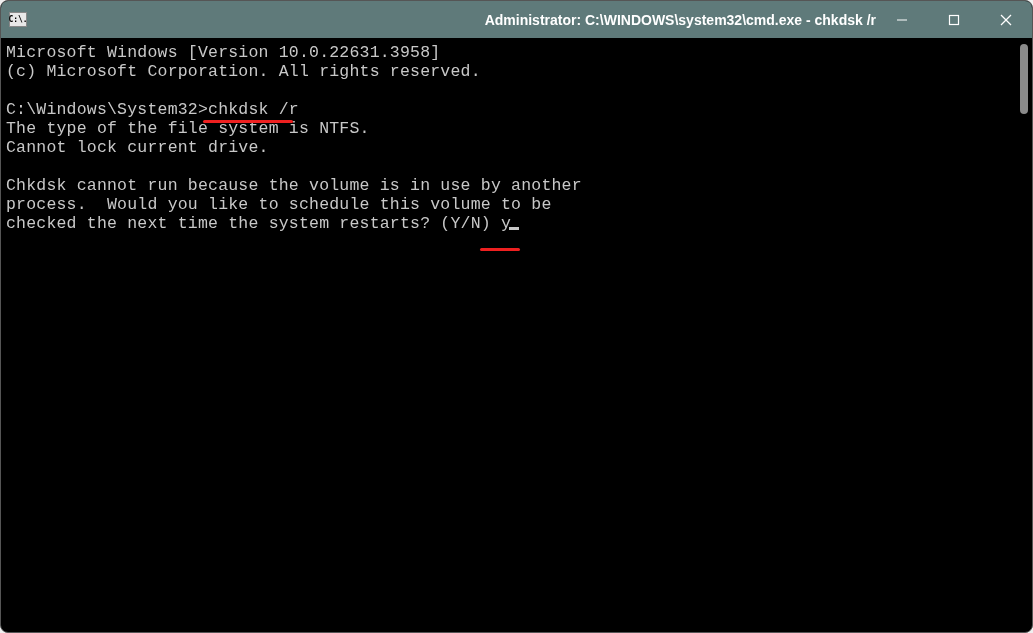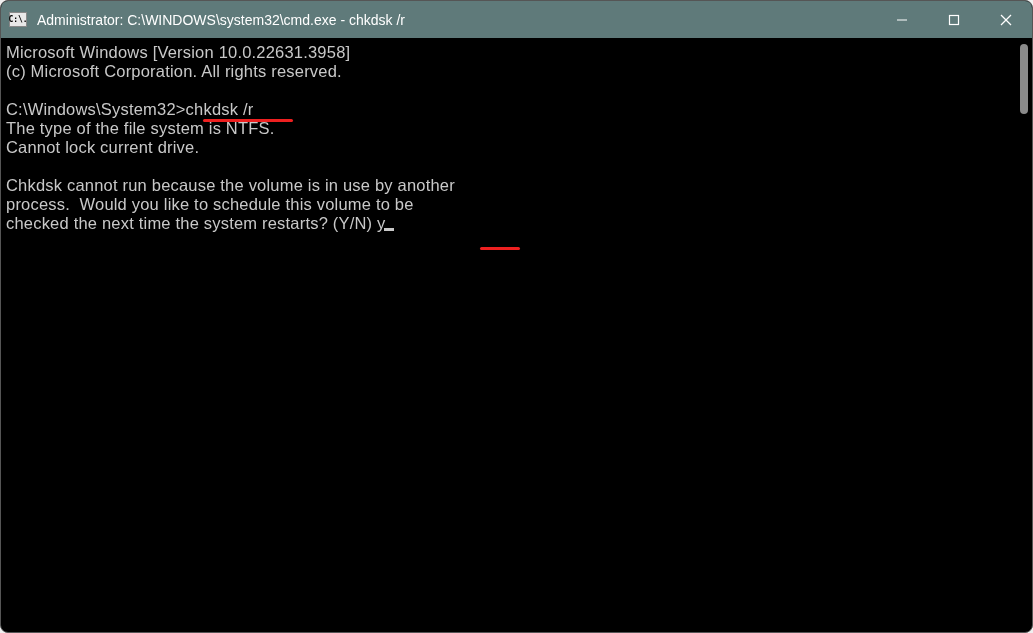--- a/index.html
+++ b/index.html
@@ -46,21 +46,22 @@
       justify-content: center;
       font-size: 8px;
       font-family: monospace;
       color: #000;
       margin-right: 10px;
       font-weight: bold;
       line-height: 1;
     }
     .titlebar .title-text {
       flex: 1;
-      font-weight: 400;
+      font-weight: 700;
+      text-align: right;
     }
     .window-controls {
       display: flex;
       height: 100%;
     }
     .ctrl-btn {
       width: 52px;
       height: 100%;
       display: flex;
       align-items: center;
@@ -77,21 +78,21 @@
       position: relative;
       overflow: hidden;
     }
     .terminal {
       position: absolute;
       left: 5px;
       right: 18px;
       top: 5px;
       bottom: 5px;
       background: #000;
-      font-family: Liberation Sans, sans-serif;
+      font-family: Liberation Mono, monospace;
       font-size: 16.5px;
       line-height: 19px;
       color: #c8c8c8;
       white-space: pre-wrap;
       overflow: hidden;
       letter-spacing: 0.2px;
     }
     .underline1 {
       position: absolute;
       height: 3px;

